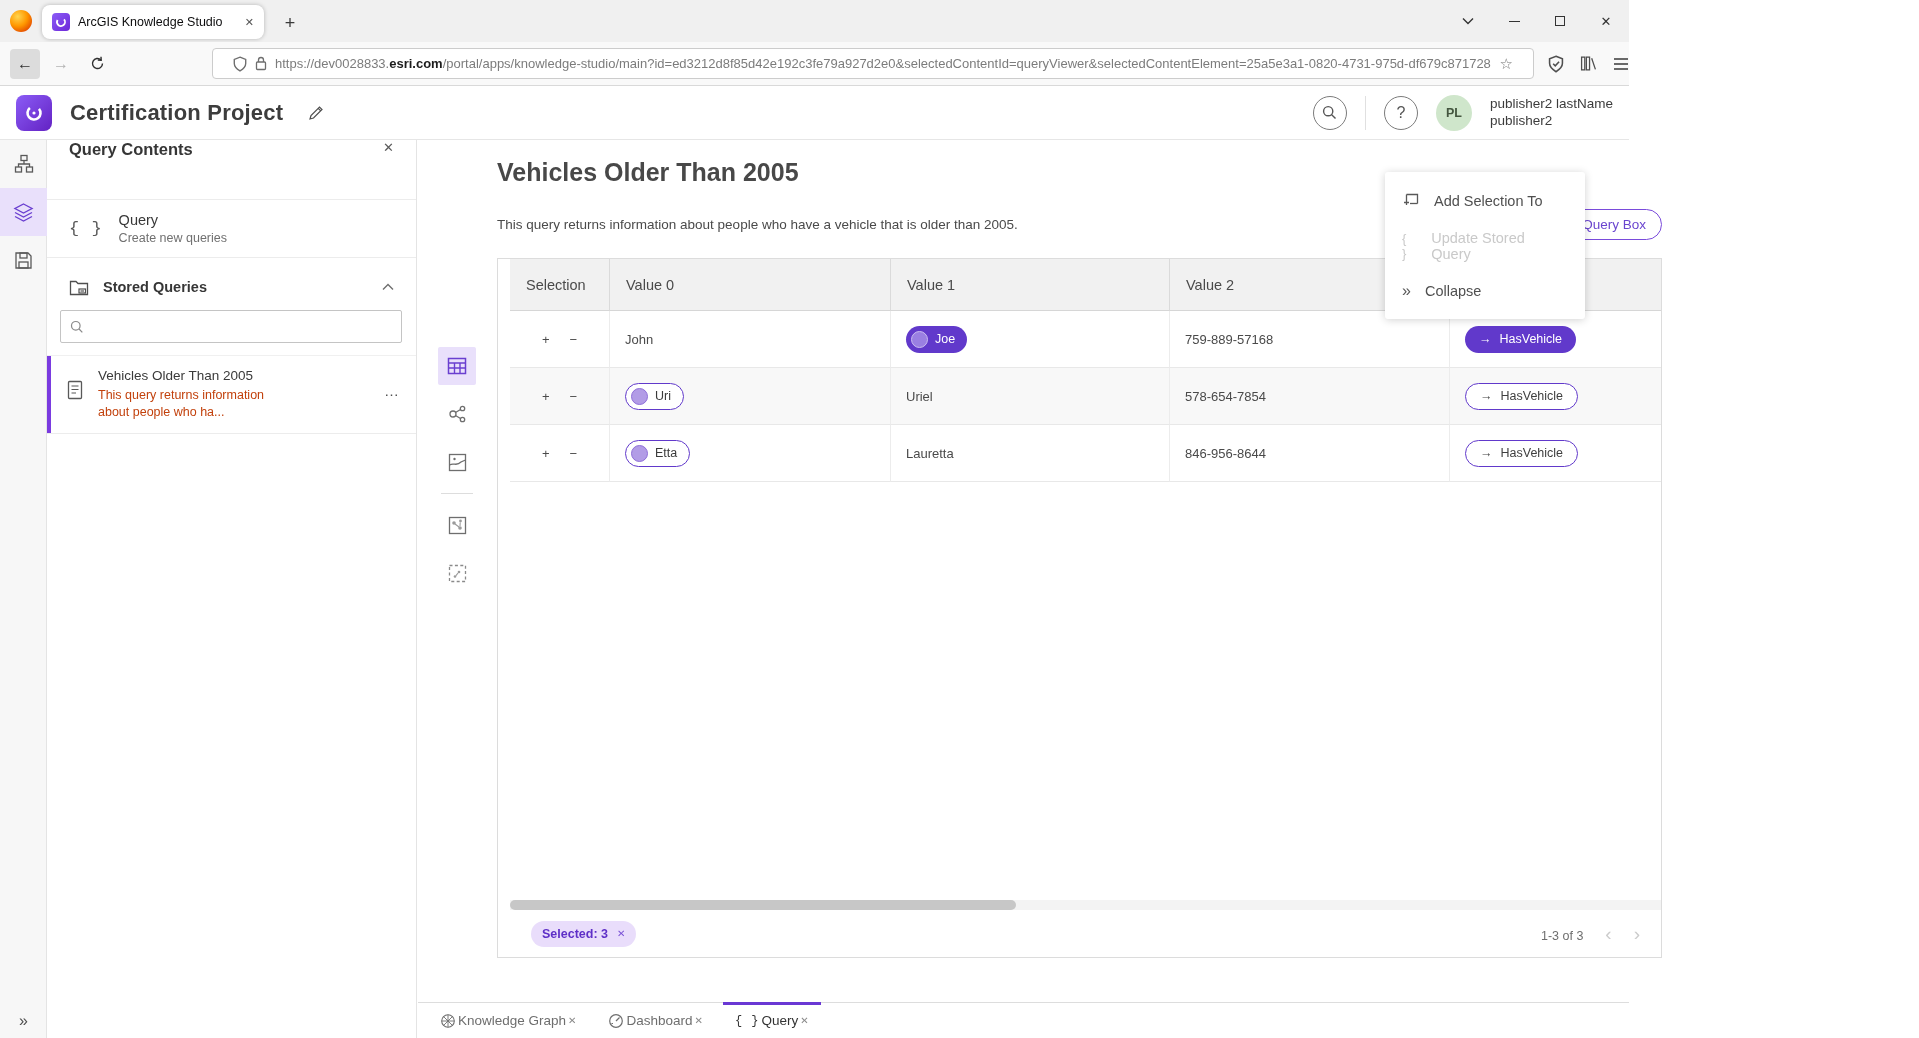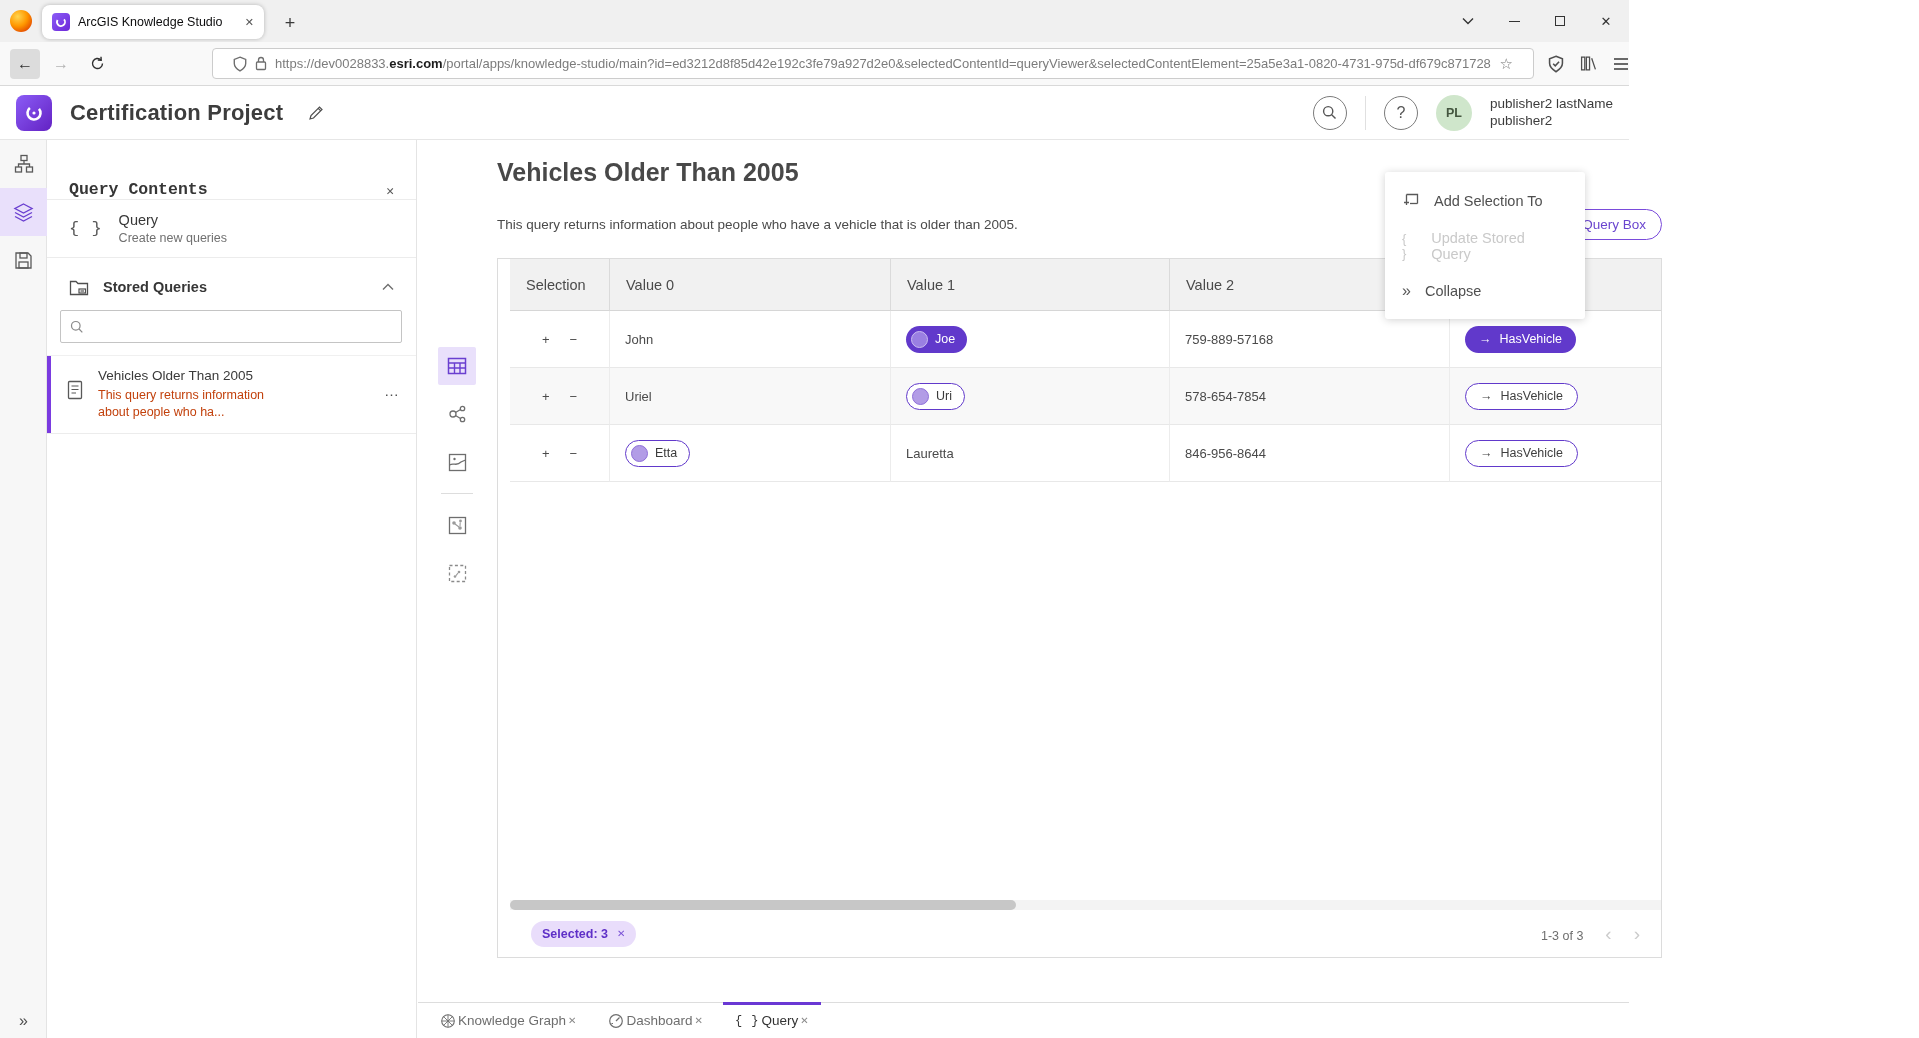--- a/index.html
+++ b/index.html
@@ -61,21 +61,21 @@
   .user-block { line-height:1.25; font-size:13.5px; color:#3c3c3c; }
 
   
   .app-body { position:absolute; top:140px; bottom:0; left:0; right:0; display:flex; }
   .icon-strip { width:47px; background:#f7f7f7; border-right:1px solid #e4e4e4; position:relative; flex:none; }
   .strip-item { width:47px; height:48px; display:flex; align-items:center; justify-content:center; }
   .strip-item.active { background:#e9e0fb; }
   .strip-expand { position:absolute; bottom:8px; left:0; width:47px; text-align:center; color:#4f4f4f; font-size:16px; }
 
   .left-panel { width:370px; background:#fff; border-right:1px solid #e4e4e4; position:relative; flex:none; }
-  .panel-header { height:60px; display:flex; align-items:flex-end; padding:0 22px; border-bottom:1px solid #ececec;font-family:Liberation Mono, monospace; }
+  .panel-header { height:60px; display:flex; align-items:flex-start; padding:0 22px; border-bottom:1px solid #ececec; }
   .panel-title { font-size:16.5px; font-weight:bold; color:#363636; }
   .panel-close { margin-left:auto; color:#5a5a5a; font-size:13px; }
   .list-item { display:flex; align-items:center; gap:16px; padding:12px 22px; border-bottom:1px solid #ececec; }
   .li-icon { font-size:17px; color:#595959; font-family:"Liberation Mono", monospace; }
   .li-title { font-size:14.5px; color:#383838; }
   .li-sub { font-size:12.5px; color:#707070; margin-top:3px; }
   .section-head { display:flex; align-items:center; gap:14px; padding:20px 22px 12px 22px; }
   .section-title { font-size:14.5px; font-weight:bold; color:#363636; }
   .section-chev { margin-left:auto; }
   .panel-search { margin:2px 14px 12px 13px; height:33px; border:1px solid #c4c4c4; border-radius:2px;
@@ -418,27 +418,27 @@
                   <span>HasVehicle</span>
                 </span>
               </div>
           </div>
 
           <div class="tgrid trow alt">
             <div class="td selcell">
                 <span class="i-plus"></span>
                 <span class="i-minus"></span>
               </div>
-            <div class="td">Uriel</div>
             <div class="td">
                 <span class="epill outline">
                   <span class="dot"></span>
                   <span>Uri</span>
                 </span>
               </div>
+            <div class="td">Uriel</div>
             <div class="td">578-654-7854</div>
             <div class="td">
                 <span class="rpill outline">
                   <span class="arrow"></span>
                   <span>HasVehicle</span>
                 </span>
               </div>
           </div>
 
           <div class="tgrid trow">

